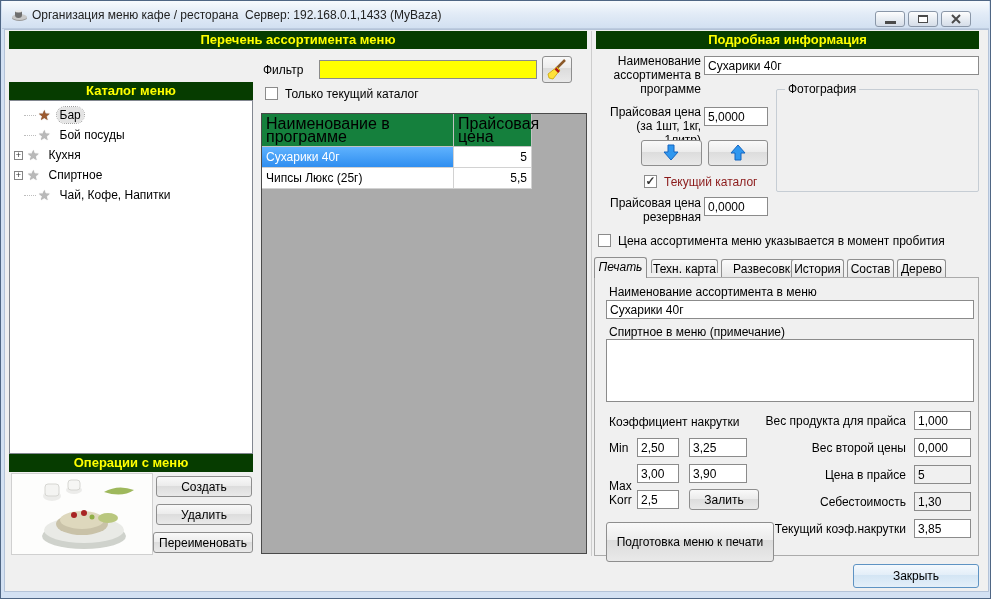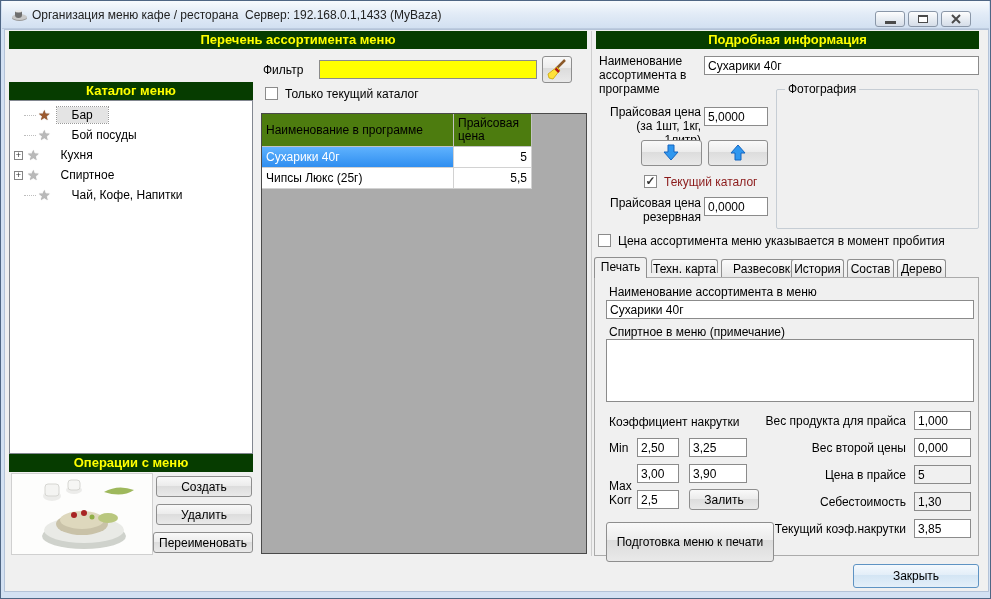--- a/index.html
+++ b/index.html
@@ -23,27 +23,27 @@
   .btn { position:absolute; border:1px solid #8e8e8e; border-radius:3px; font-family:"Liberation Sans",sans-serif;
     background:linear-gradient(#f9f9f9,#ececec 45%,#dcdcdc 46%,#e9e9e9); font-size:12px; cursor:pointer; }
   .chkbox { position:absolute; width:13px; height:13px; border:1px solid #8b8b8b; background:#fff;
     font-size:12px; line-height:11px; text-align:center; font-weight:bold; color:#333; cursor:pointer; }
   .treepanel { position:absolute; background:#fff; border:1px solid #828790; }
   .tree-row { position:relative; height:20px; display:flex; align-items:center; }
   .expand { width:9px; height:9px; border:1px solid #848484; background:#fff; font-size:9px; line-height:7px;
     text-align:center; margin-right:4px; color:#333; cursor:pointer; }
   .star { font-size:14px; color:#b9b9b9; margin-right:6px; text-shadow:0 0 1px #8a8a8a; }
   .star.sel { color:#9c5a30; text-shadow:0 0 1px #5c2f14; }
-  .tree-label { font-size:12px; padding:1px 15px; }
+  .tree-label { font-size:12px; padding:1px 3px;border-radius:8px; }
   .tree-label.focus { background:#e4e4e4; outline:1px dotted #9a9a9a; }
   .dots { width:12px; border-bottom:1px dotted #bdbdbd; height:1px; margin-right:2px; }
   .tablewrap { position:absolute; background:#ababab; border:1px solid #4a4a4a; }
   .thead { display:flex; height:33px; }
-  .th { background:#4d7c0f; border-right:1px solid #c3c3c3; border-bottom:1px solid #c3c3c3; padding:3px 4px;
-    font-size:12px; line-height:13px; display:flex; align-items:center; }
+  .th { background:#15803d; border-right:1px solid #c3c3c3; border-bottom:1px solid #c3c3c3; padding:3px 4px;
+    font-size:16px; line-height:13px; display:flex; align-items:center; }
   .trow { display:flex; height:21px; }
   .td { background:#fff; border-right:1px solid #d2d2d2; border-bottom:1px solid #d2d2d2; padding:2px 4px;
     font-size:12px; display:flex; align-items:center; }
   .td.num { justify-content:flex-end; }
   .td.selrow { background:linear-gradient(#5fb2fe,#2f8ef0); color:#fff; }
   .groupbox { position:absolute; border:1px solid #c6cdd4; border-radius:2px; }
   .gb-legend { position:absolute; top:-8px; left:8px; background:#f0f0f0; padding:0 3px; font-size:12px; }
   .tab { position:absolute; border:1px solid #8f8f8f; border-bottom:none; border-radius:3px 3px 0 0;
     background:linear-gradient(#fbfbfb,#e6e6e6); text-align:center; font-size:12px; padding-top:2px; cursor:pointer; }
   .tab.active { background:#f0f0f0; z-index:3; font-size:12px; }
@@ -162,24 +162,24 @@
     <div class="trow">
       <div class="td selrow" style="width:192px;">Сухарики 40г</div>
       <div class="td num" style="width:78px;">5</div>
     </div>
     <div class="trow">
       <div class="td" style="width:192px;">Чипсы Люкс (25г)</div>
       <div class="td num" style="width:78px;">5,5</div>
     </div>
   </div>
 
-  <span class="lbl" style="left:598px;top:53px;width:102px;">Наименование ассортимента в программе</span>
+  <span class="lbl" style="left:598px;top:53px;width:102px;text-align:right;">Наименование ассортимента в программе</span>
   <input class="tb" style="left: 703px; top: 55px; width: 275px;" value="Сухарики 40г">
 
-  <div class="groupbox" style="left:775px;top:88px;width:203px;height:140px;">
+  <div class="groupbox" style="left:775px;top:88px;width:203px;height:103px;">
     <span class="gb-legend">Фотография</span>
   </div>
 
   <span class="lbl rlbl" style="left:598px;top:104px;width:102px;">Прайсовая цена (за 1шт, 1кг, 1литр)</span>
   <input class="tb" style="left: 703px; top: 106px; width: 64px;" value="5,0000">
 
   <div class="btn" style="left:640px;top:139px;width:61px;height:26px;">
     <span>
       <svg width="20" height="20" viewBox="0 0 20 20" style="margin:2px 0 0 19px;">
           <polygon points="7,2 13,2 13,9 17,9 10,17 3,9 7,9" fill="#2f97ef" stroke="#1565c0" stroke-width="1"></polygon>
@@ -196,21 +196,21 @@
 
   <div class="chkbox" style="left:643px;top:174px;">✓</div>
   <span class="lbl red" style="left:663px;top:174px;">Текущий каталог</span>
 
   <span class="lbl rlbl" style="left:608px;top:195px;width:92px;">Прайсовая цена резервная</span>
   <input class="tb" style="left: 703px; top: 196px; width: 64px;" value="0,0000">
 
   <div class="chkbox" style="left:597px;top:233px;"></div>
   <span class="lbl" style="left:617px;top:233px;">Цена ассортимента меню указывается в момент пробития</span>
 
-  <div class="tab active" style="left:593px;top:256px;width:53px;height:21px;">Печать</div>
+  <div class="tab active" style="left:593px;top:256px;width:53px;height:21px;font-style:italic;">Печать</div>
   <div class="tab" style="left:650px;top:258px;width:67px;height:14px;">Техн. карта</div>
   <div class="tab" style="left:720px;top:258px;width:88px;height:19px;">Развесовка</div>
   <div class="tab" style="left:790px;top:258px;width:53px;height:19px;">История</div>
   <div class="tab" style="left:846px;top:258px;width:47px;height:19px;">Состав</div>
   <div class="tab" style="left:896px;top:258px;width:49px;height:19px;">Дерево</div>
   <div class="tabpanel" style="left:593px;top:276px;width:385px;height:279px;"></div>
 
   <span class="lbl" style="left:608px;top:284px;">Наименование ассортимента в меню</span>
   <input class="tb" style="left: 605px; top: 299px; width: 368px;" value="Сухарики 40г">
 

